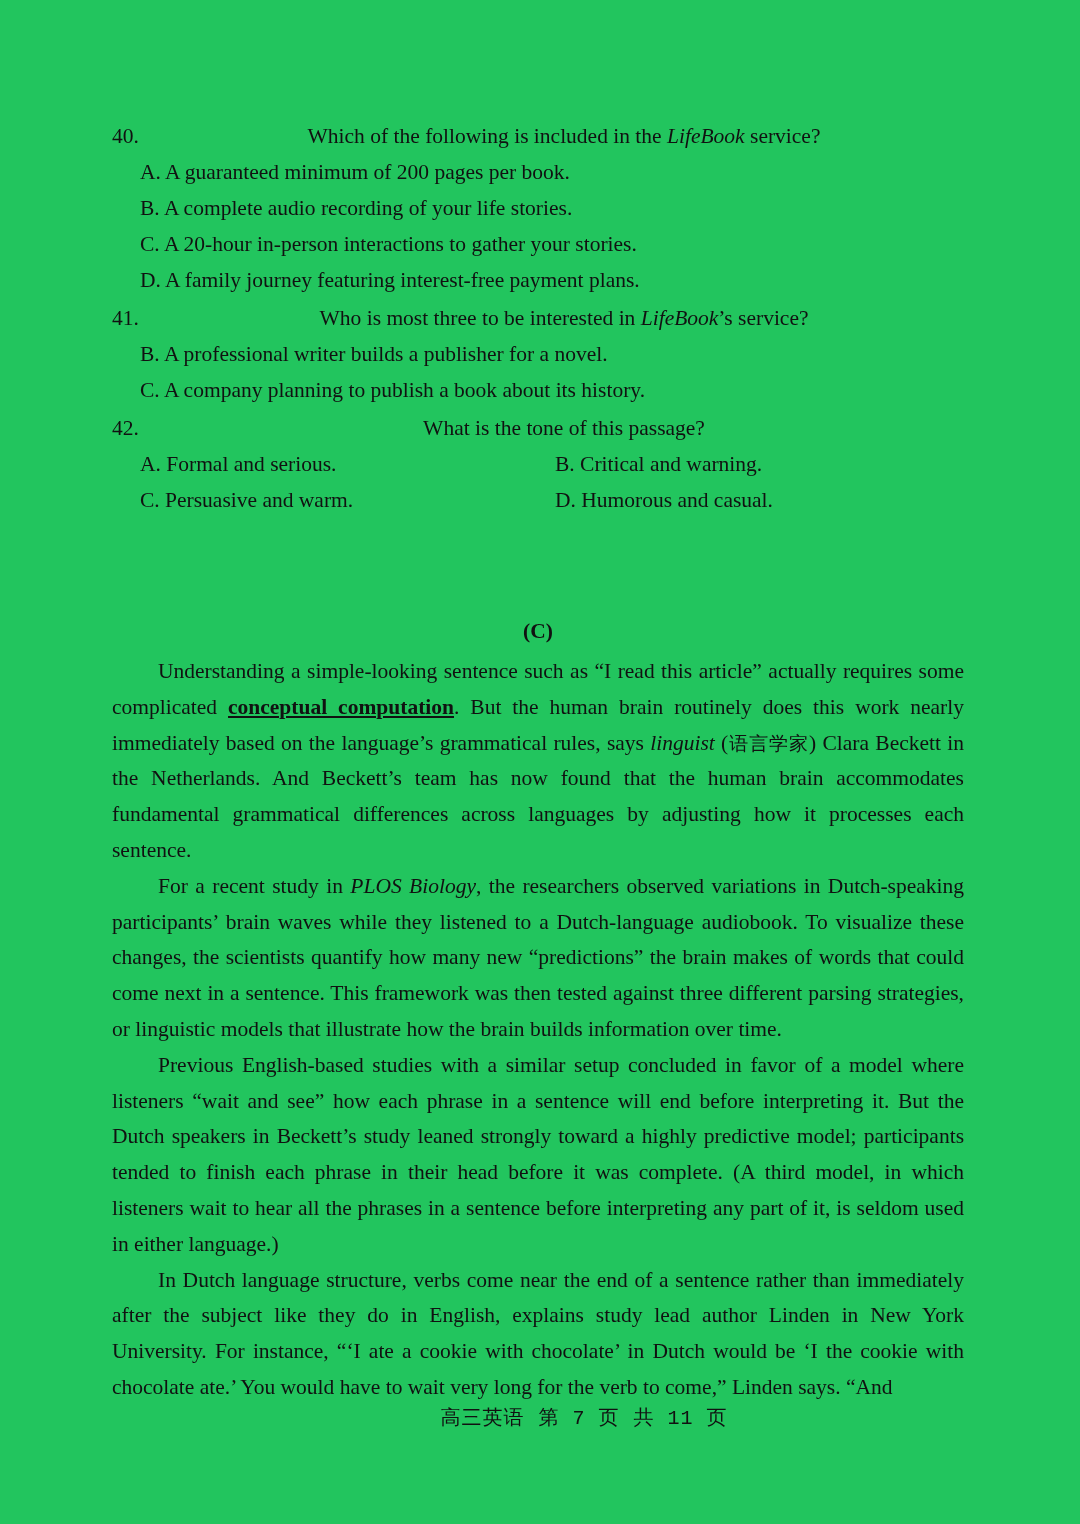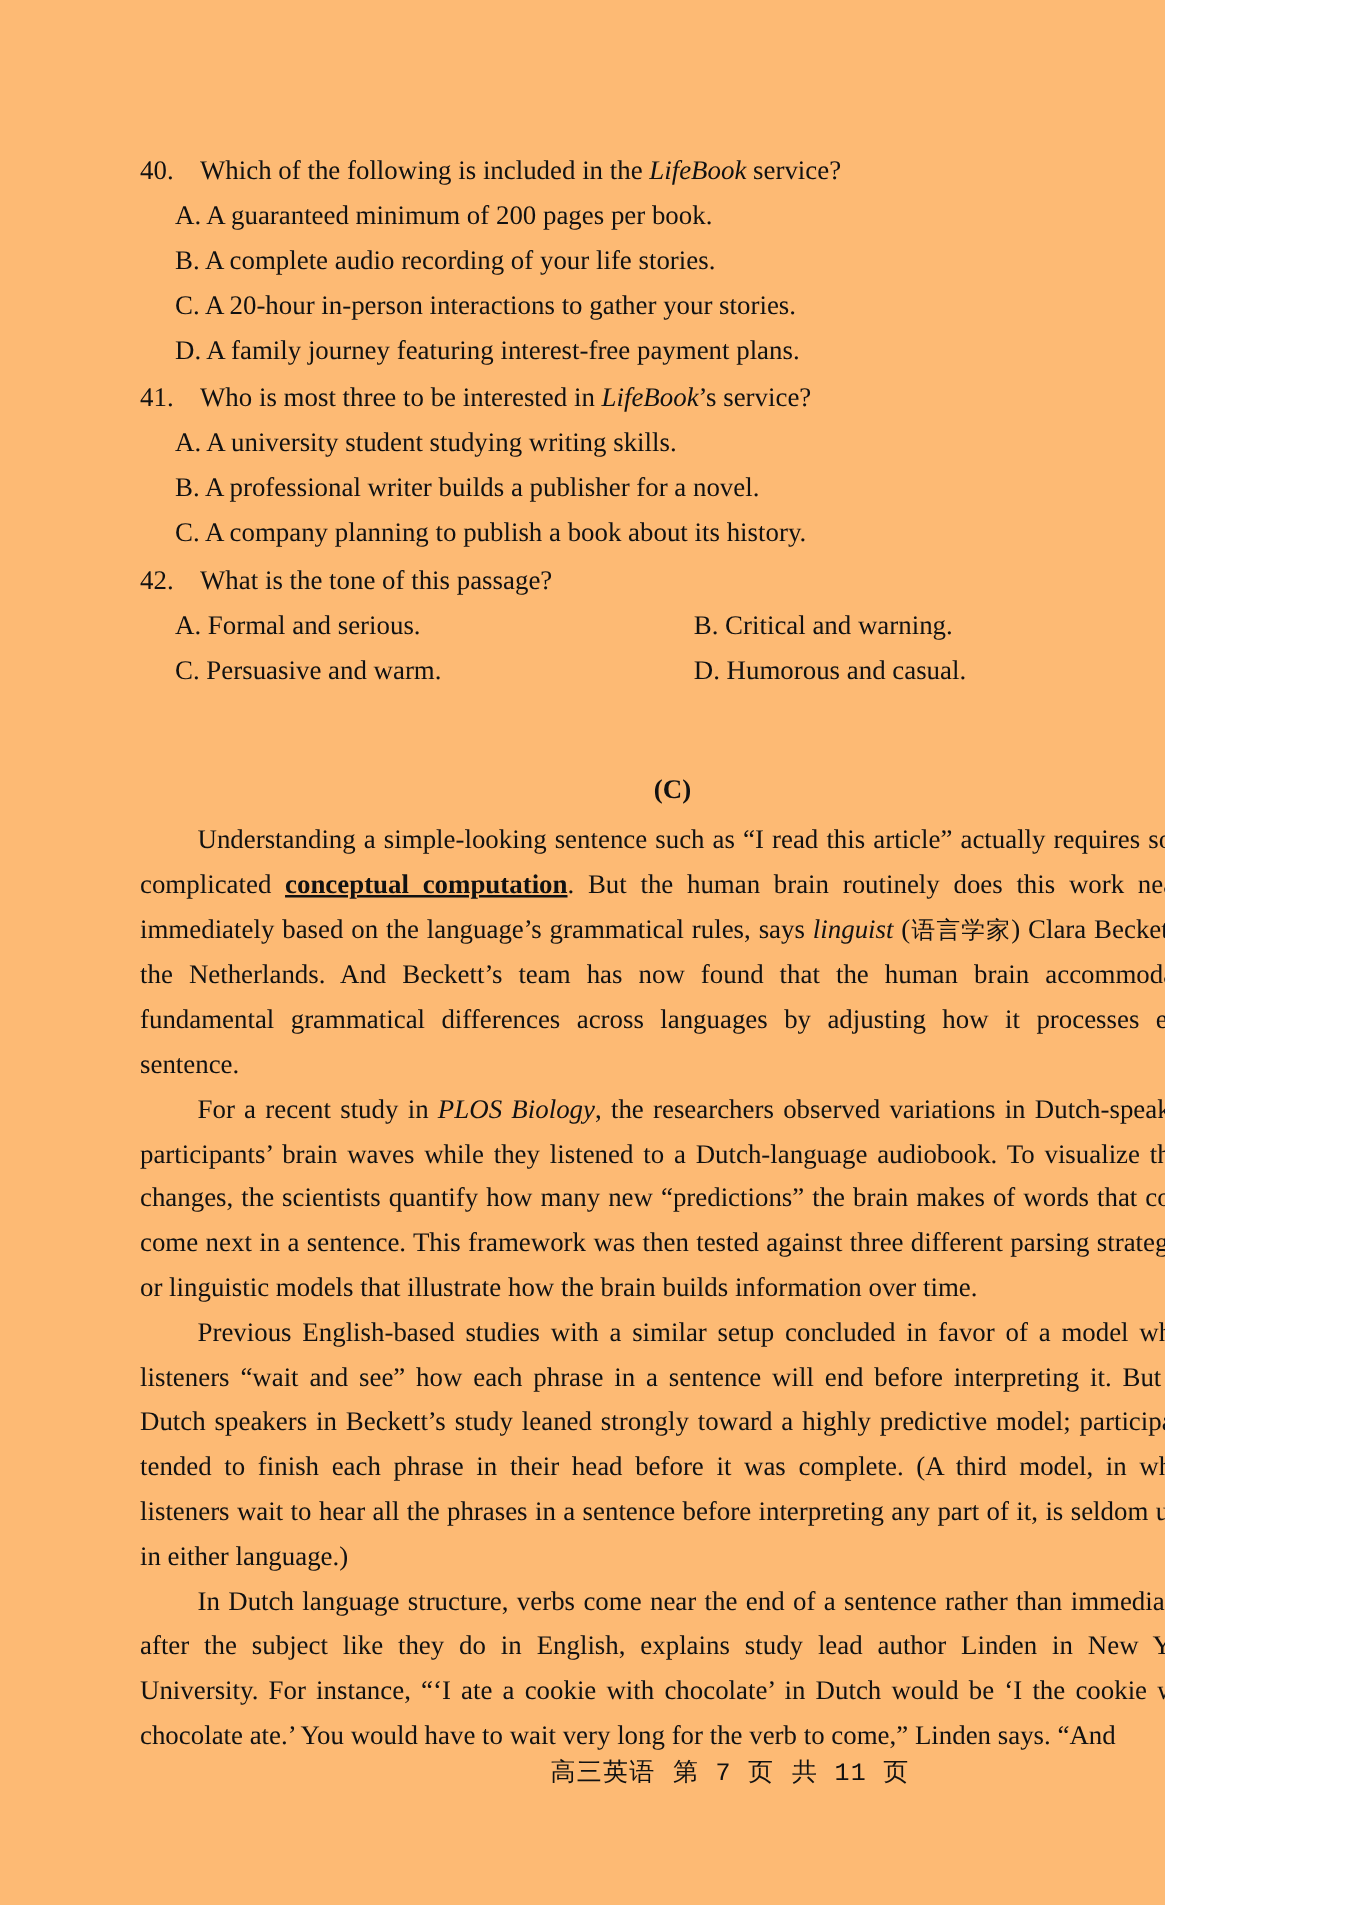--- a/index.html
+++ b/index.html
@@ -2,23 +2,23 @@
 <html><head>
 <meta charset="utf-8">
 <style>
   html, body {
     margin: 0;
     padding: 0;
     background: #ffffff;
   }
   .page {
     position: relative;
-    width: 932px;
+    width: 1080px;
     height: 1524px;
-    background: #fdba74;
+    background: #22c55e;
     font-family: "Liberation Serif", "DejaVu Serif", serif;
     color: #111111;
     overflow: hidden;
     box-sizing: border-box;
   }
 
   
   .questions {
     position: absolute;
     left: 112px;
@@ -35,20 +35,21 @@
     line-height: 36px;
     white-space: nowrap;
   }
   .q-num {
     width: 48px;
     flex: 0 0 48px;
     text-align: left;
   }
   .q-text {
     flex: 1 1 auto;
+    text-align: center;
   }
   .options {
     margin-left: 28px;
   }
   .option {
     font-size: 21.5px;
     line-height: 36px;
     white-space: nowrap;
   }
   
@@ -142,21 +143,20 @@
         <div class="option">D. A family journey featuring interest-free payment plans.</div>
       </div>
     </div>
 
     <div class="question">
       <div class="q-stem">
         <span class="q-num">41.</span>
         <span class="q-text"><span>Who is most three to be interested in </span><em class="it">LifeBook</em><span>’s service?</span></span>
       </div>
       <div class="options">
-        <div class="option">A. A university student studying writing skills.</div>
         <div class="option">B. A professional writer builds a publisher for a novel.</div>
         <div class="option">C. A company planning to publish a book about its history.</div>
       </div>
     </div>
 
     <div class="question">
       <div class="q-stem">
         <span class="q-num">42.</span>
         <span class="q-text">What is the tone of this passage?</span>
       </div>

